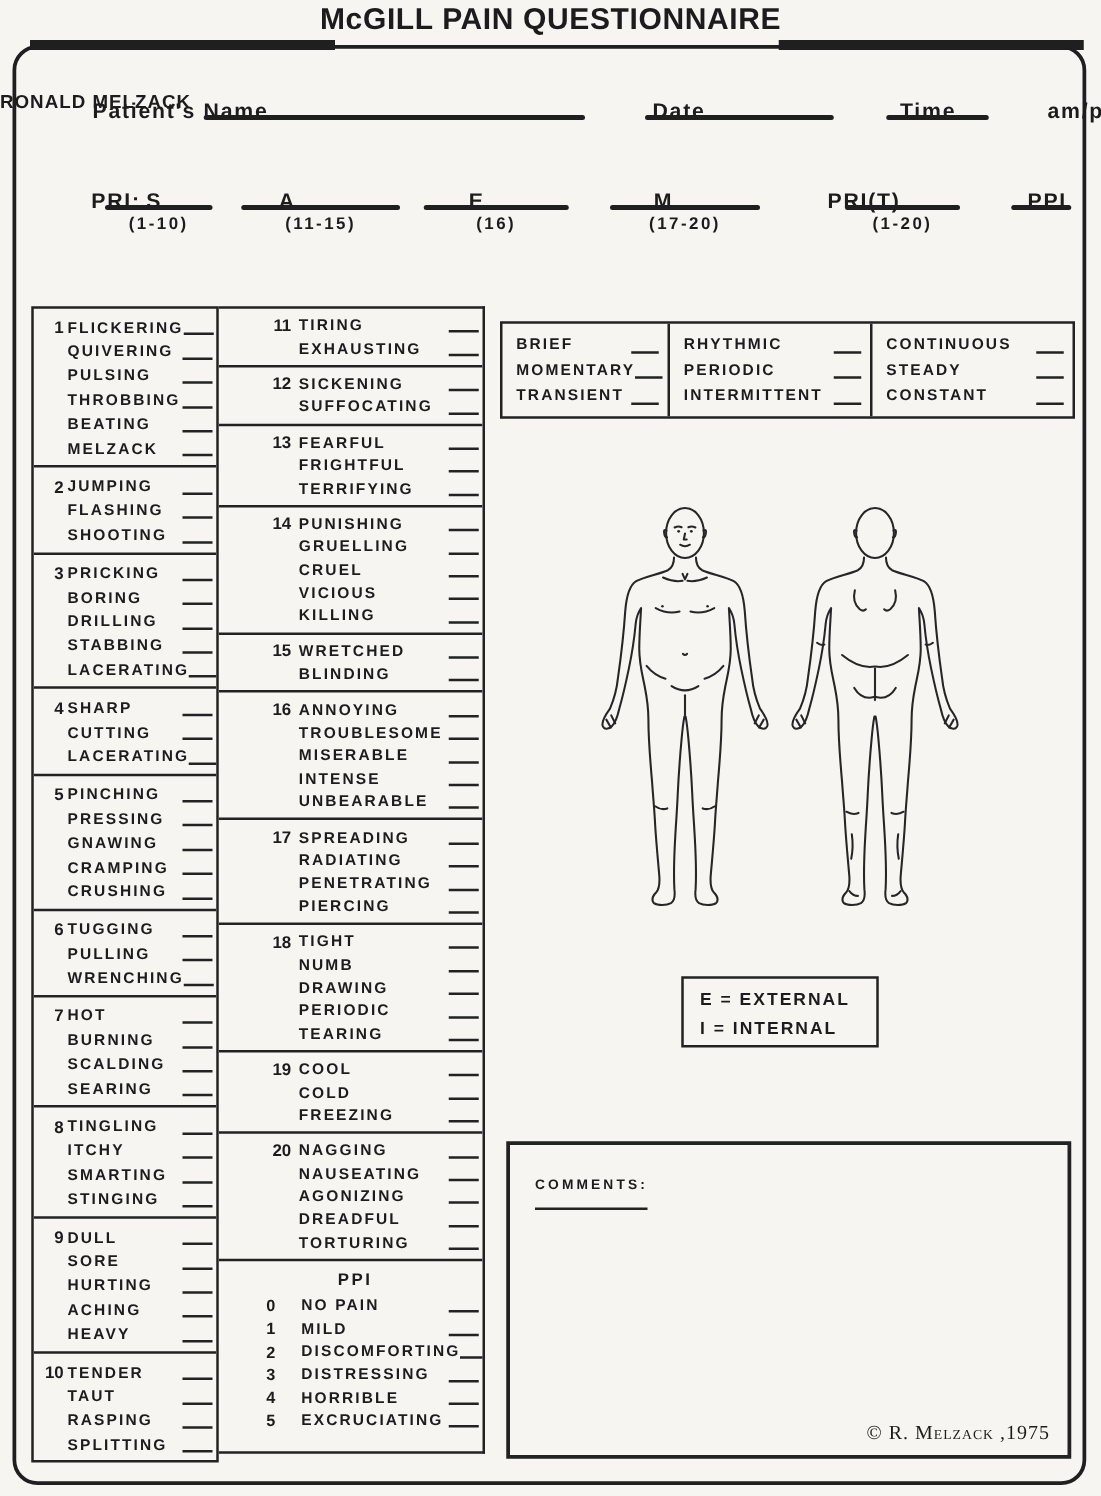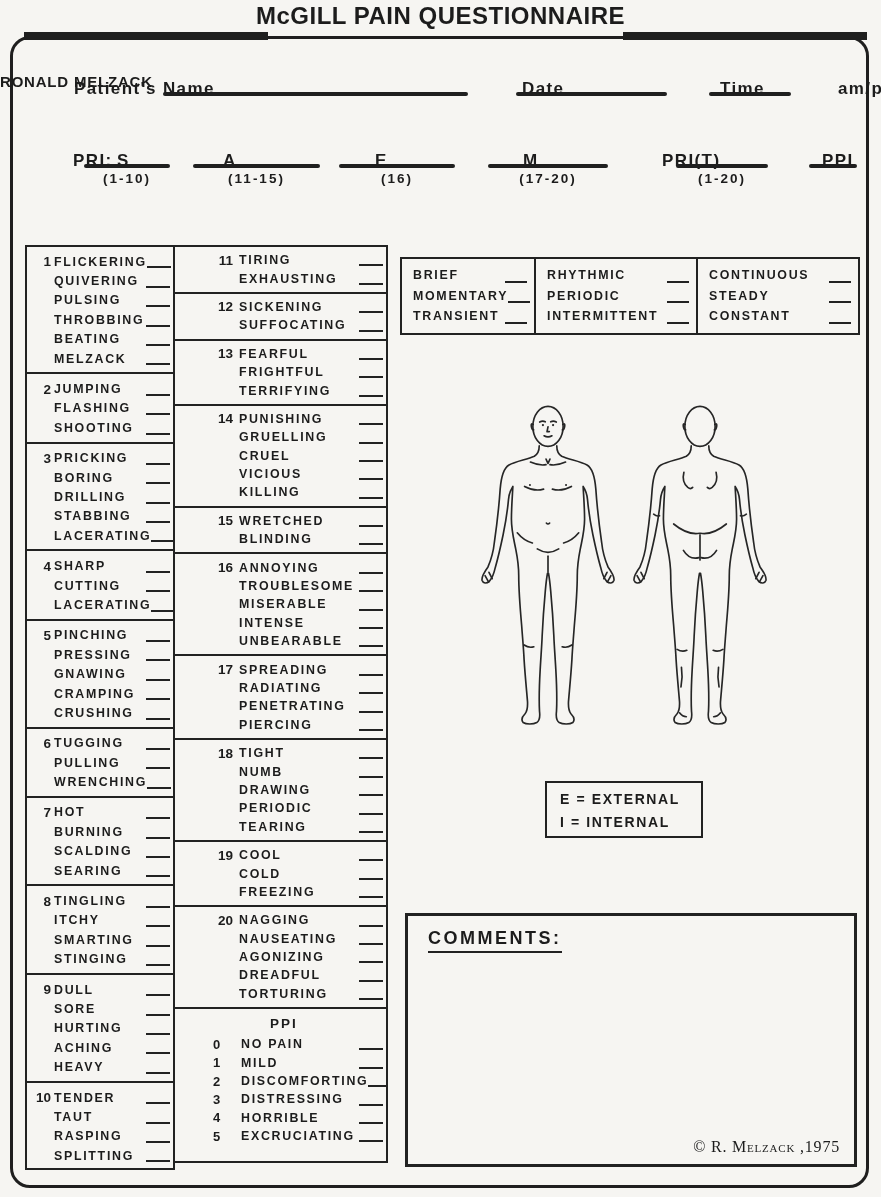--- a/index.html
+++ b/index.html
@@ -41,22 +41,22 @@
   .tcell:nth-child(3){flex:1;border-right:none;}
   .trow{display:flex;align-items:center;height:20.5px;font-size:12.6px;
         font-weight:700;letter-spacing:1.5px;}
   .trow .dash{width:22px;}
   .legend{position:absolute;left:545px;top:781px;width:158px;height:57px;
           border:2.5px solid #222;box-sizing:border-box;padding:8px 12px 0 13px;
           display:flex;flex-direction:column;gap:7px;font-size:14px;font-weight:700;
           letter-spacing:1.6px;}
   .comments{position:absolute;left:405px;top:913px;width:452px;height:254px;
             border:3px solid #222;box-sizing:border-box;}
-  .comments-label{position:absolute;left:20px;top:12px;font-size:18px;font-weight:700;
-            letter-spacing:2.5px;border-bottom:2px solid #222;padding-bottom:2px;}
+  .comments-label{position:absolute;left:20px;top:26px;font-size:11px;font-weight:700;
+            letter-spacing:2.5px;border-bottom:2px solid #222;padding-bottom:12px;}
   .copyright{position:absolute;right:14px;bottom:8px;font-family:"Liberation Serif",serif;
             font-variant:small-caps;font-size:16px;letter-spacing:.8px;}
   .figure{position:absolute;}
 </style>
 </head>
 <body>
 
 <div class="sheet">
 
   <div class="title">McGILL PAIN QUESTIONNAIRE</div>

